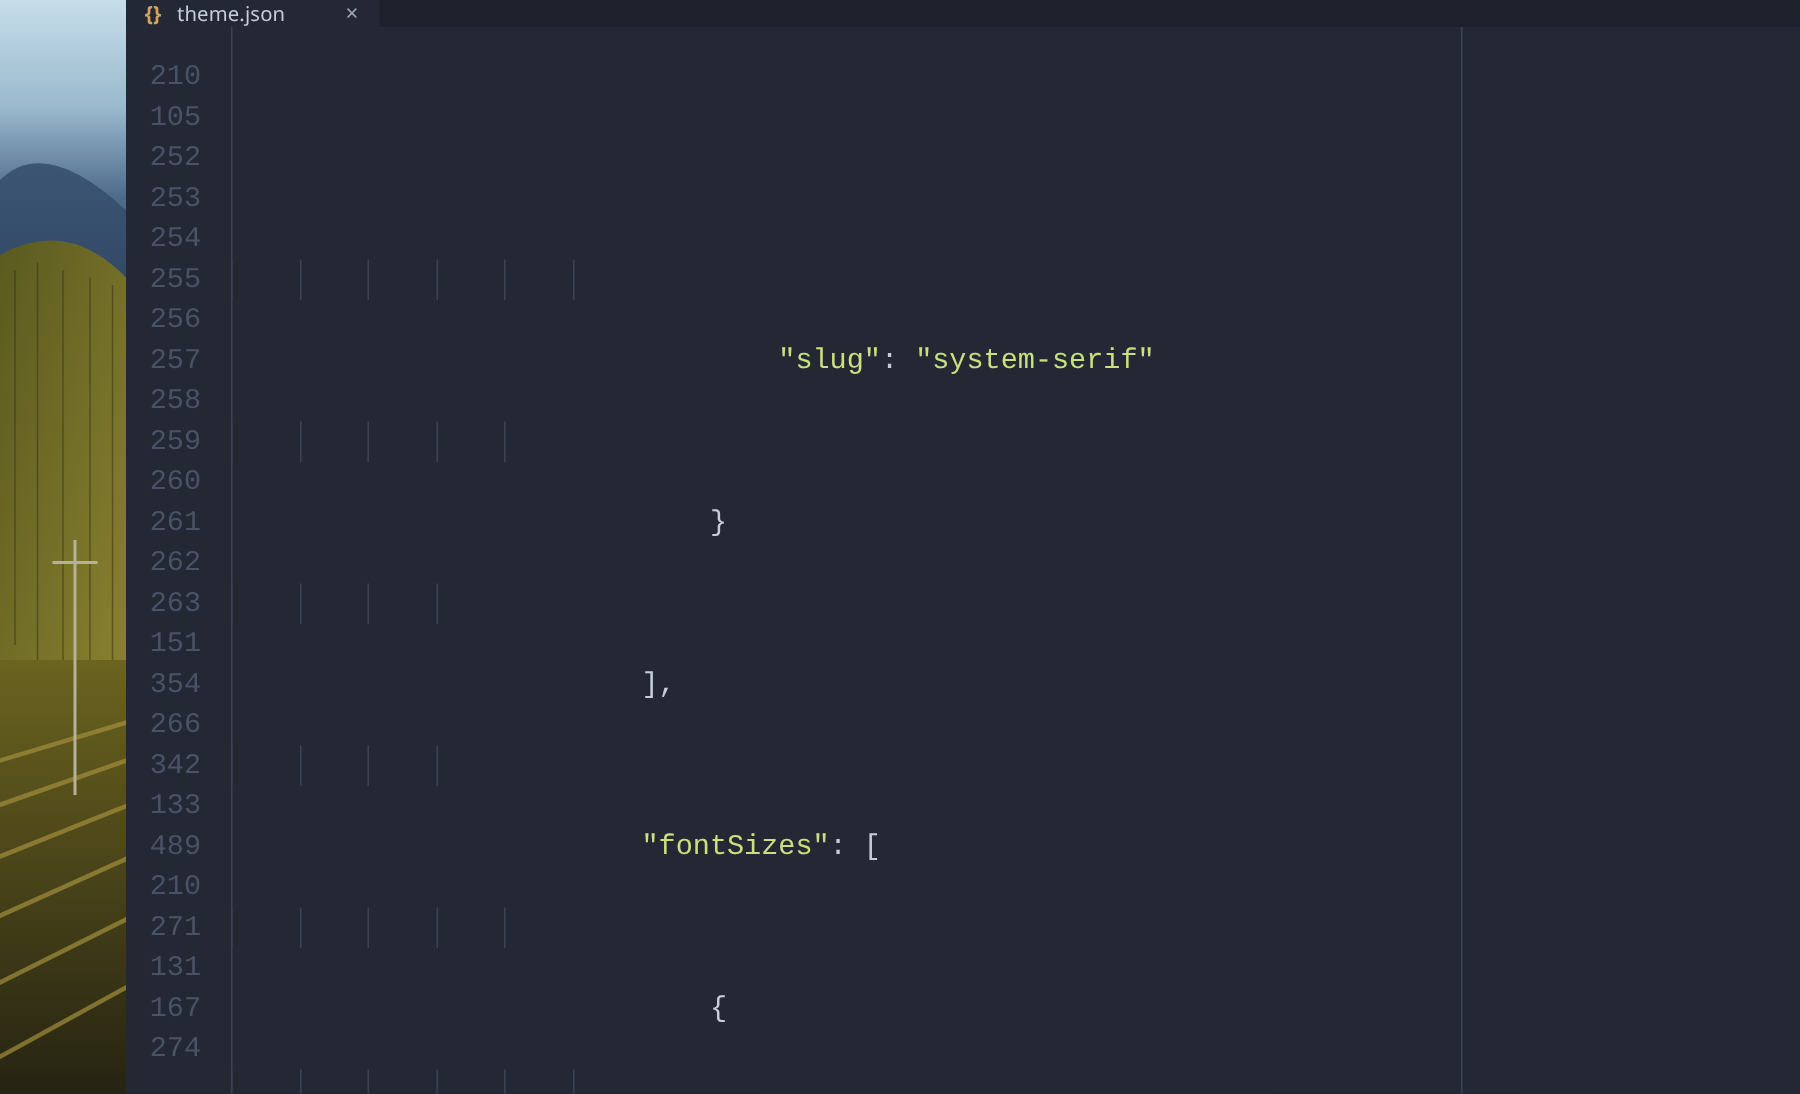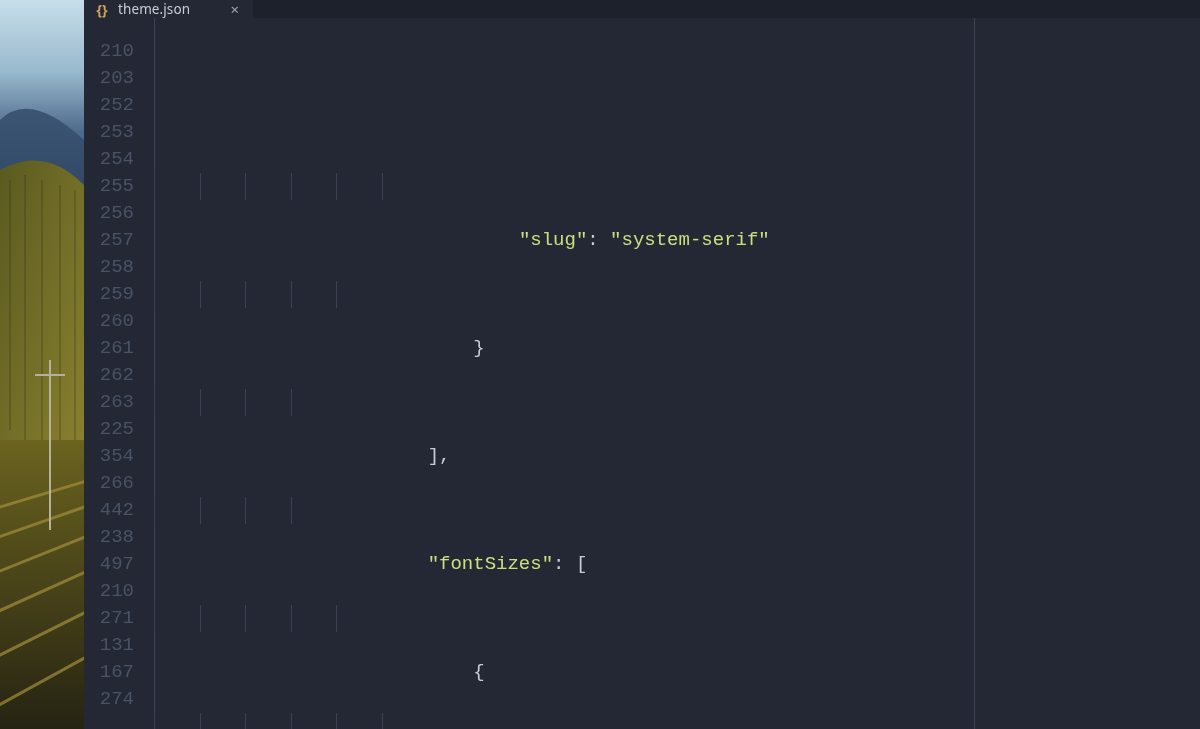--- a/index.html
+++ b/index.html
@@ -132,39 +132,39 @@
       <span class="tab-label">theme.json</span>
       <span class="tab-close">×</span>
     </div>
   </div>
 
   <div class="code-area">
     <div class="ruler right"></div>
 
     <div class="gutter">
       <div>210</div>
-      <div>203</div>
+      <div>105</div>
       <div>252</div>
       <div>253</div>
       <div>254</div>
       <div>255</div>
       <div>256</div>
       <div>257</div>
       <div>258</div>
       <div>259</div>
       <div>260</div>
       <div>261</div>
       <div>262</div>
       <div>263</div>
-      <div>225</div>
+      <div>151</div>
       <div>354</div>
       <div>266</div>
-      <div>442</div>
-      <div>238</div>
-      <div>497</div>
+      <div>342</div>
+      <div>133</div>
+      <div>489</div>
       <div>210</div>
       <div>271</div>
       <div>131</div>
       <div>167</div>
       <div>274</div>
     </div>
 
     <div class="code">
       <div class="ruler left" style="left:0"></div>
 

